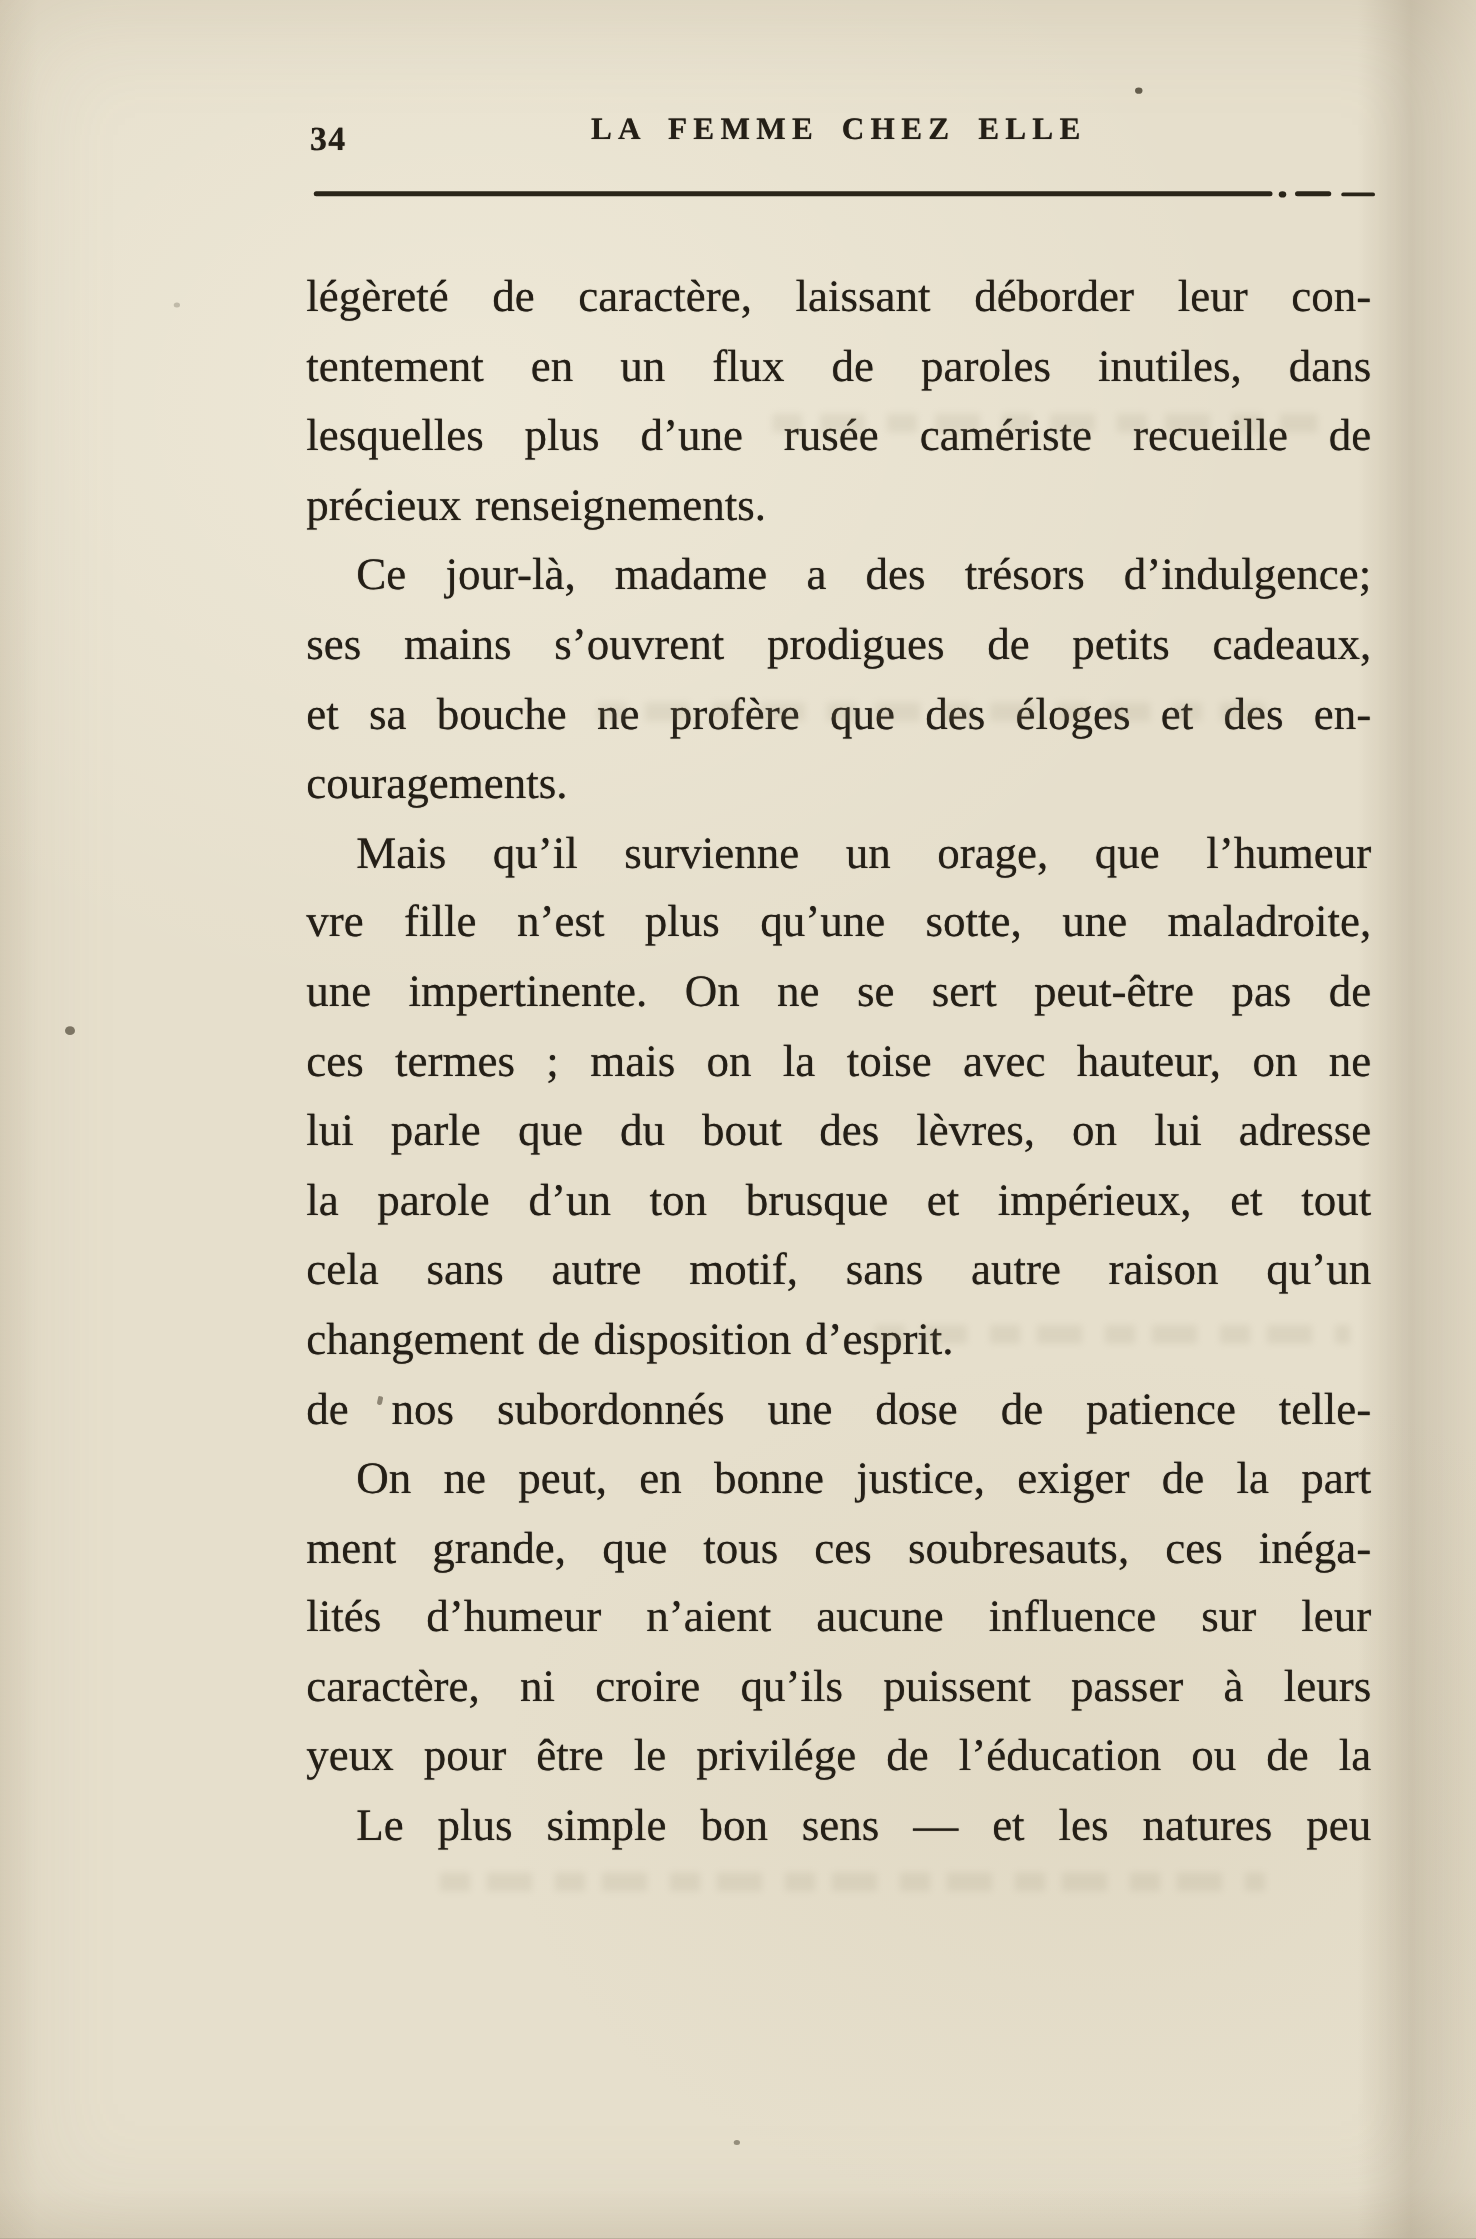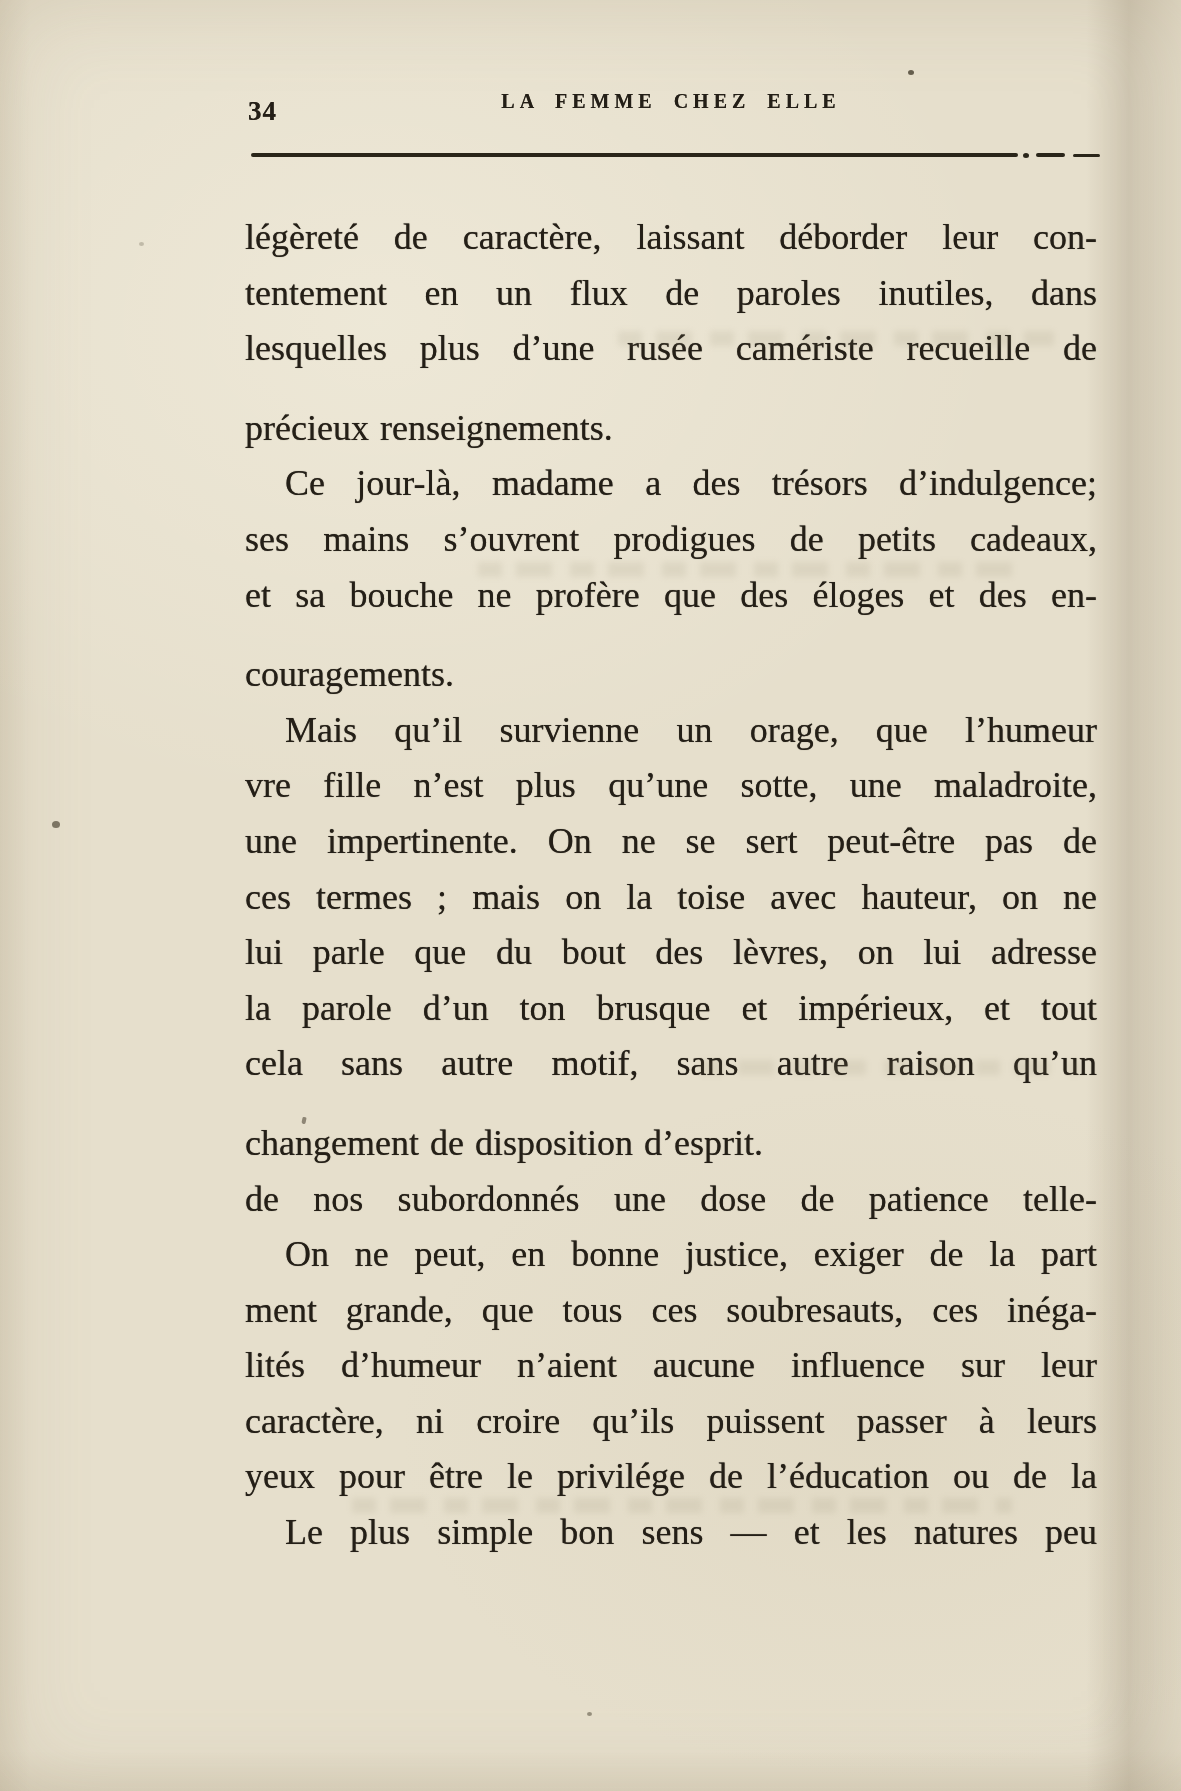--- a/index.html
+++ b/index.html
@@ -25,21 +25,21 @@
   }
   
   .folio{
     position:absolute;left:248px;top:96px;
     font-size:27px;font-weight:700;letter-spacing:1px;
     text-shadow:0 0 0.6px rgba(36,31,23,0.75);
   }
   .running-title{
     position:absolute;left:245px;top:90px;width:852px;margin:0;
     text-align:center;
-    font-size:20px;font-weight:700;
+    font-size:25px;font-weight:700;
     letter-spacing:5px;word-spacing:7px;
     text-shadow:0 0 0.6px rgba(36,31,23,0.75);
   }
   
   .rule{
     position:absolute;left:251px;top:152px;width:849px;height:6px;
     display:flex;align-items:center;
   }
   .rule-line{flex:1 1 auto;height:3.5px;background:#2a2519;border-radius:2px;}
   .rule-dot{width:6px;height:5px;background:#2a2519;border-radius:50%;margin-left:5px;}
@@ -50,21 +50,21 @@
     position:absolute;left:245px;top:210px;width:852px;
     font-size:36px;line-height:55.6px;
     word-spacing:2px;
     text-shadow:0 0 0.7px rgba(36,31,23,0.8);
   }
   .line{
     text-align:justify;
     text-align-last:justify;
     white-space:normal;
   }
-  .line.end{text-align-last:left;margin-top:24px;}
+  .line.end{text-align-last:left;}
   .line.indent{text-indent:40px;}
   
   .show-through{
     position:absolute;height:15px;
     background:repeating-linear-gradient(90deg,
       rgba(148,140,112,0.85) 0px, rgba(148,140,112,0.85) 24px,
       rgba(148,140,112,0) 24px, rgba(148,140,112,0) 38px,
       rgba(148,140,112,0.85) 38px, rgba(148,140,112,0.85) 74px,
       rgba(148,140,112,0) 74px, rgba(148,140,112,0) 92px);
     opacity:0.16;filter:blur(3px);

